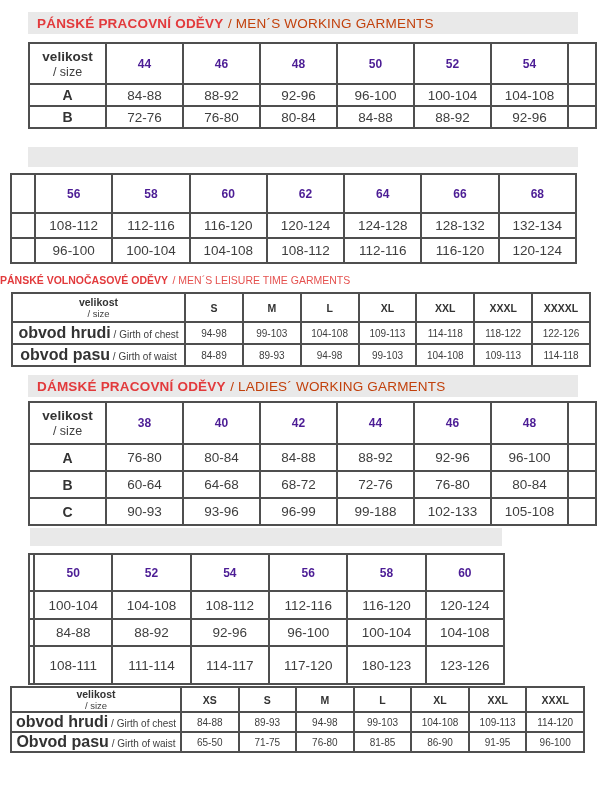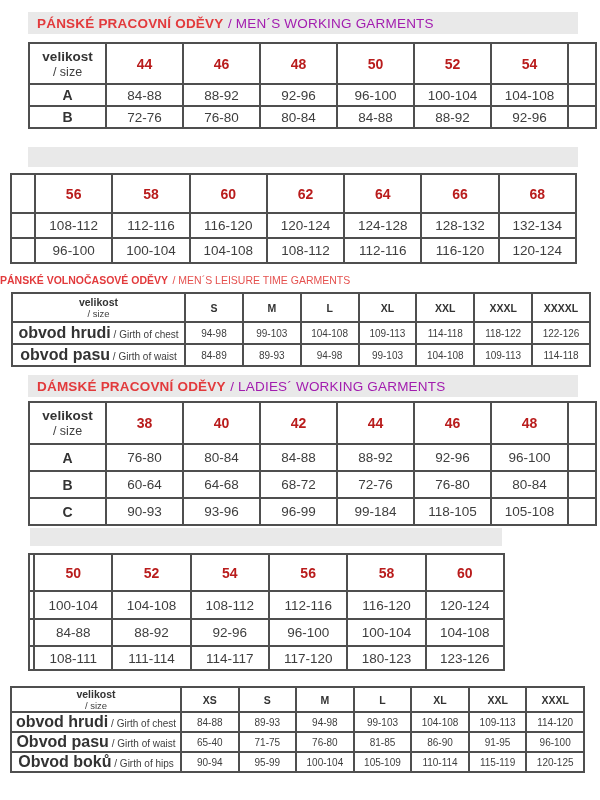--- a/index.html
+++ b/index.html
@@ -6,38 +6,38 @@
   .page{
     position:relative;width:600px;height:800px;background:#ffffff;overflow:hidden;
     font-family:"Liberation Sans",sans-serif;color:#3e3e3e;
   }
   
   .titlebar{
     position:absolute;background:#e9e9e9;line-height:22px;height:22px;
     padding-left:9px;box-sizing:border-box;white-space:nowrap;
   }
   .titlebar .cz{font-weight:bold;font-size:13.5px;color:#e23a3c;letter-spacing:.2px;}
-  .titlebar .en{font-weight:normal;font-size:13.5px;color:#a21caf;letter-spacing:.2px;}
+  .titlebar .en{font-weight:normal;font-size:13.5px;color:#c2410c;letter-spacing:.2px;}
   .subtitle{position:absolute;white-space:nowrap;line-height:14px;}
   .subtitle .cz{font-weight:bold;font-size:10.5px;color:#e23a3c;}
   .subtitle .en{font-weight:normal;font-size:10.5px;color:#e5514f;}
   
   .band{position:absolute;background:#e9e9e9;}
   
   table.t{
     position:absolute;border-collapse:collapse;table-layout:fixed;
     background:#fff;
   }
   table.t td{
     border:2px solid #4f4f4f;text-align:center;vertical-align:middle;
     padding:0;overflow:hidden;
   }
   
   .big td{font-size:13.5px;color:#3e3e3e;}
-  .big td.sz{font-weight:bold;font-size:14px;color:#b91c1c;}
+  .big td.sz{font-weight:bold;font-size:12px;color:#4c1d95;}
   .big td.rl{font-weight:bold;font-size:14px;color:#333;}
   .big .vl{font-weight:bold;font-size:13.5px;line-height:16px;color:#333;}
   .big .vs{font-weight:normal;font-size:12.5px;line-height:14px;color:#3e3e3e;}
   
   .small td{font-size:10px;color:#3e3e3e;}
   .small td.sz{font-weight:bold;font-size:10.5px;color:#333;}
   .small .vl{font-weight:bold;font-size:10.5px;line-height:12px;color:#333;}
   .small .vs{font-weight:normal;font-size:9.5px;line-height:11px;color:#3e3e3e;}
   .small .lcz{font-weight:bold;font-size:16px;color:#333;}
   .small .len{font-weight:normal;font-size:10px;color:#3e3e3e;}
@@ -239,22 +239,22 @@
       <td>72-76</td>
       <td>76-80</td>
       <td>80-84</td>
       <td></td>
     </tr>
     <tr style="height:27px">
       <td class="rl">C</td>
       <td>90-93</td>
       <td>93-96</td>
       <td>96-99</td>
-      <td>99-184</td>
-      <td>118-105</td>
+      <td>99-188</td>
+      <td>102-133</td>
       <td>105-108</td>
       <td></td>
     </tr>
   </tbody>
     </table>
 
   <div class="band" style="left:30px;top:528px;width:472px;height:18px;"></div>
 
   <table class="t big" style="left:28px;top:553px;width:477px;">
     <colgroup>
@@ -287,21 +287,21 @@
     </tr>
     <tr style="height:27px">
       <td></td>
       <td>84-88</td>
       <td>88-92</td>
       <td>92-96</td>
       <td>96-100</td>
       <td>100-104</td>
       <td>104-108</td>
     </tr>
-    <tr style="height:24px">
+    <tr style="height:38px">
       <td></td>
       <td>108-111</td>
       <td>111-114</td>
       <td>114-117</td>
       <td>117-120</td>
       <td>180-123</td>
       <td>123-126</td>
     </tr>
   </tbody>
     </table>
@@ -336,34 +336,24 @@
       <td>84-88</td>
       <td>89-93</td>
       <td>94-98</td>
       <td>99-103</td>
       <td>104-108</td>
       <td>109-113</td>
       <td>114-120</td>
     </tr>
     <tr style="height:19px">
       <td><span class="lcz">Obvod pasu</span><span class="len"> / Girth of waist</span></td>
-      <td>65-40</td>
+      <td>65-50</td>
       <td>71-75</td>
       <td>76-80</td>
       <td>81-85</td>
       <td>86-90</td>
       <td>91-95</td>
       <td>96-100</td>
     </tr>
-    <tr style="height:19px">
-      <td><span class="lcz">Obvod boků</span><span class="len"> / Girth of hips</span></td>
-      <td>90-94</td>
-      <td>95-99</td>
-      <td>100-104</td>
-      <td>105-109</td>
-      <td>110-114</td>
-      <td>115-119</td>
-      <td>120-125</td>
-    </tr>
   </tbody>
     </table>
 
 </div>
 
 </body></html>

